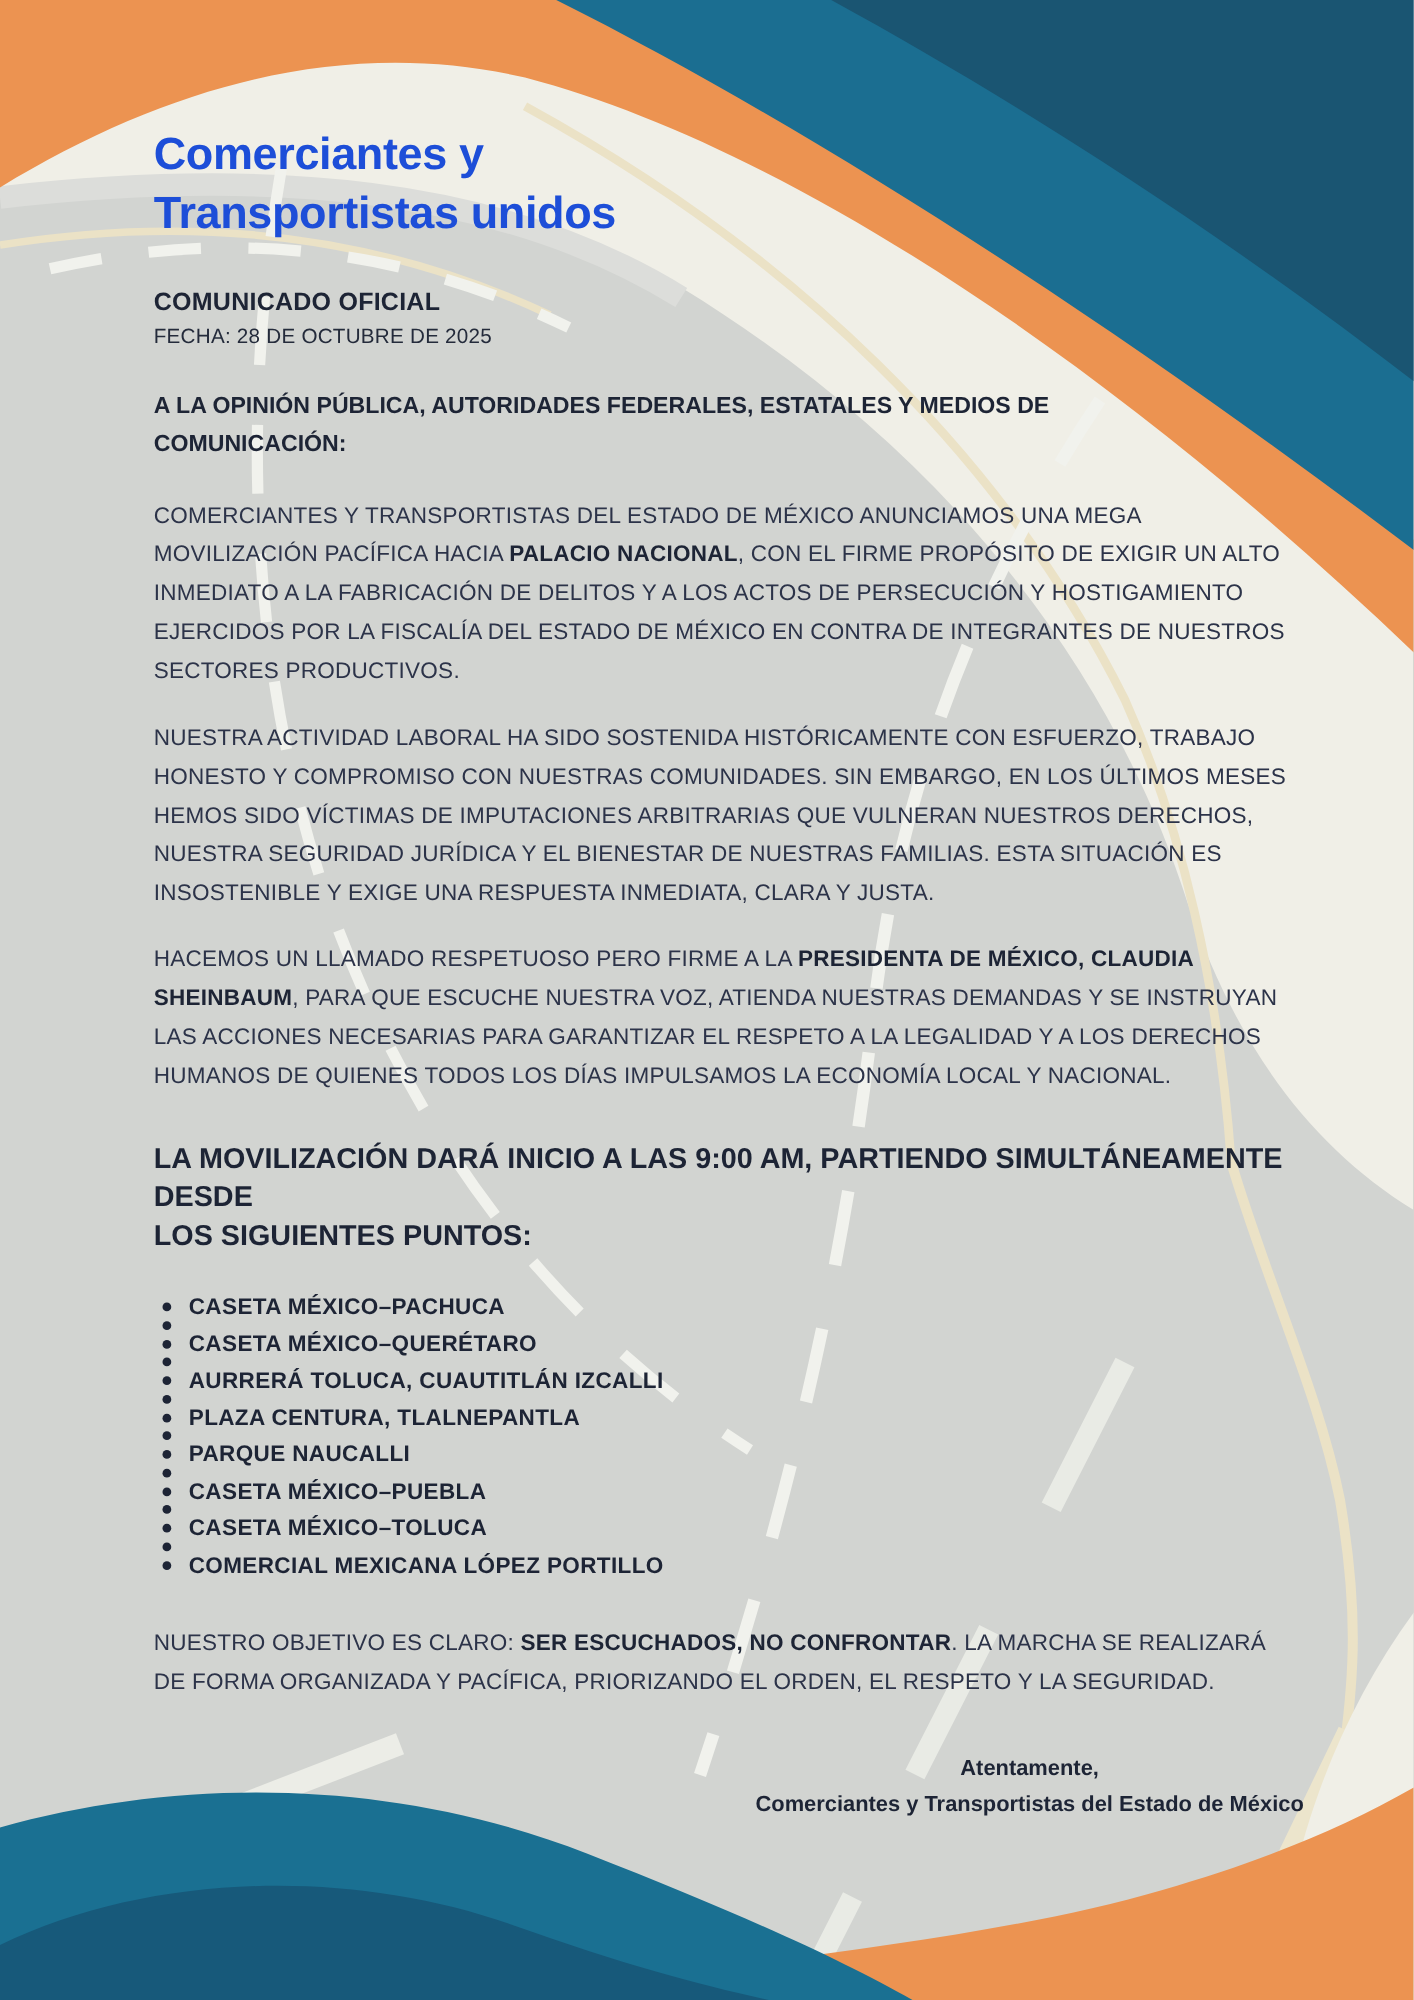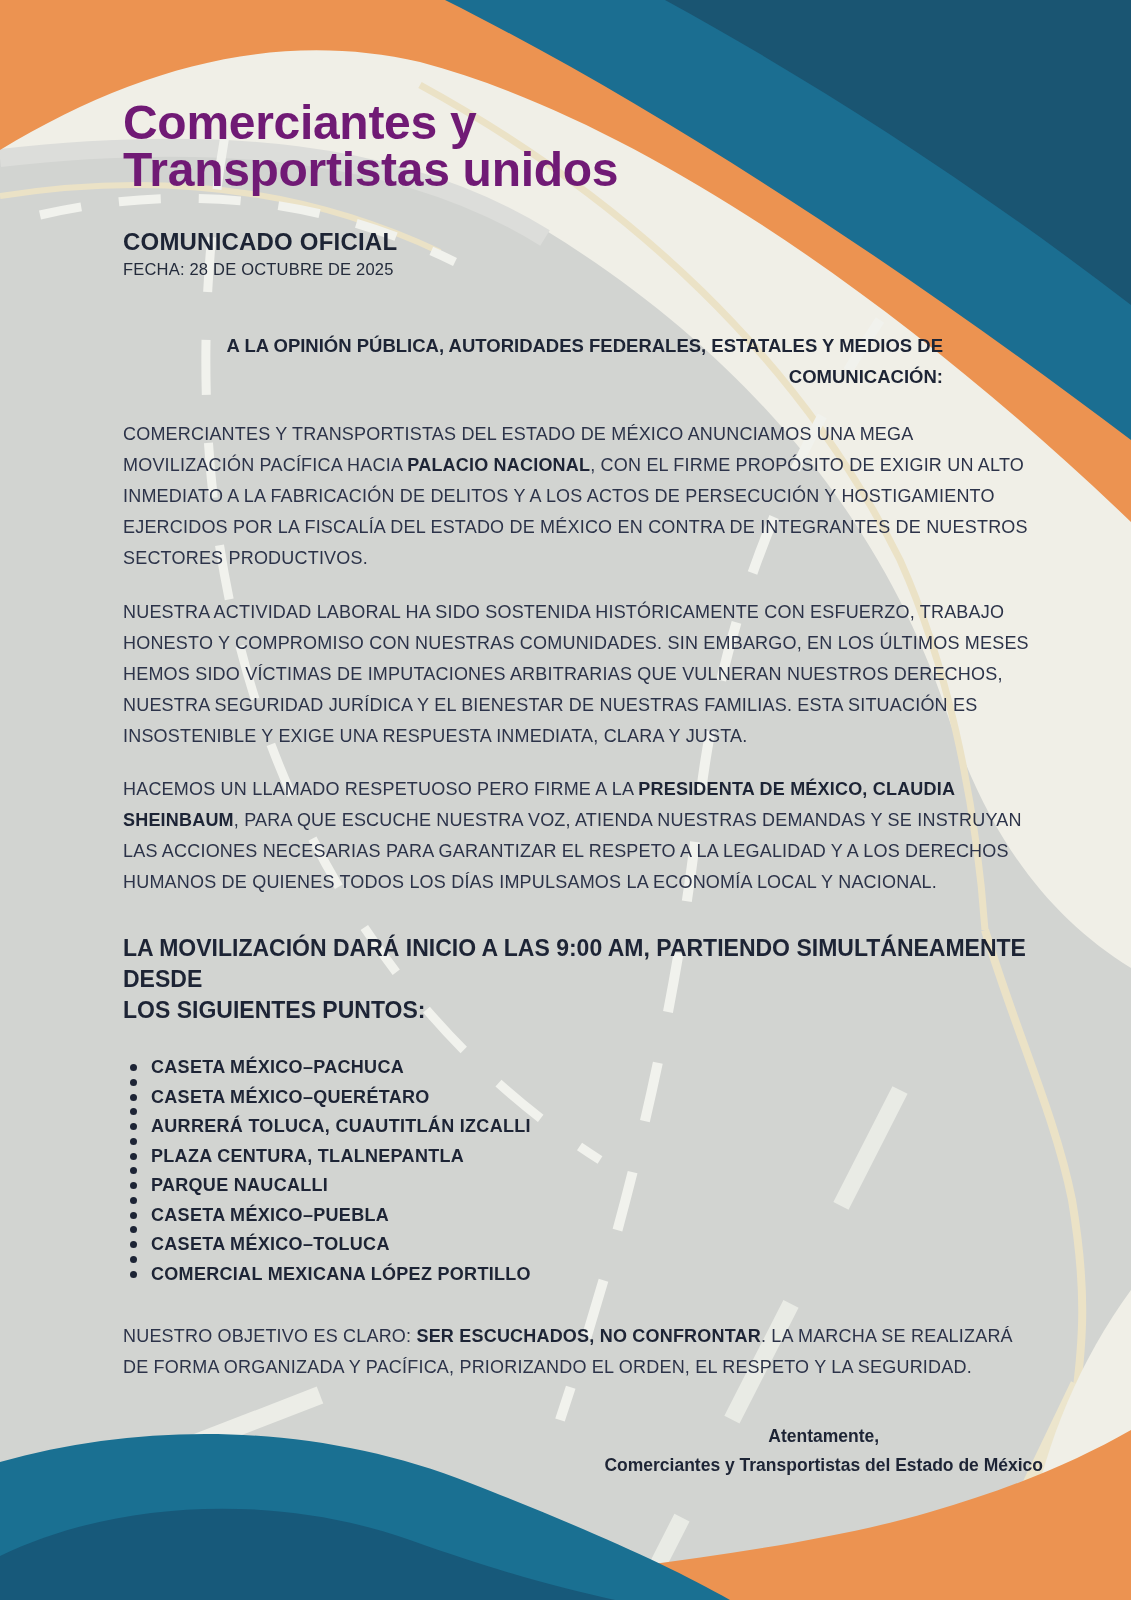--- a/index.html
+++ b/index.html
@@ -12,39 +12,39 @@
     font-family:"Liberation Sans", sans-serif;
   }
   .bg{position:absolute;inset:0;z-index:0;}
   .content{
     position:absolute;z-index:1;
     left:123px;right:88px;top:0;
     color:#2c3349;
   }
   .title{
     margin-top:99px;
-    font-size:48px;line-height:47px;
+    font-size:36px;line-height:47px;
     font-weight:bold;letter-spacing:-0.3px;
-    color:#701a75;
+    color:#1d4ed8;
   }
   .doc-type{
     margin-top:37px;
-    font-size:24px;line-height:24px;
+    font-size:20px;line-height:24px;
     font-weight:bold;letter-spacing:0.2px;
     color:#1d2435;
   }
   .date-line{
     margin-top:4px;
     font-size:16.5px;line-height:22px;
     color:#242b3b;letter-spacing:0.2px;
   }
   .salutation{
-    margin-top:50px;max-width:820px;
+    margin-top:28px;max-width:820px;
     font-size:18.5px;line-height:31px;
-    font-weight:bold;color:#1d2435;text-align:right;
+    font-weight:bold;color:#1d2435;
   }
   .para{
     font-size:18px;line-height:31px;
     letter-spacing:0.2px;
     color:#2c3349;
   }
   .para b{color:#1d2435;}
   .p1{margin-top:27px;}
   .p2{margin-top:23px;}
   .p3{margin-top:22px;}

